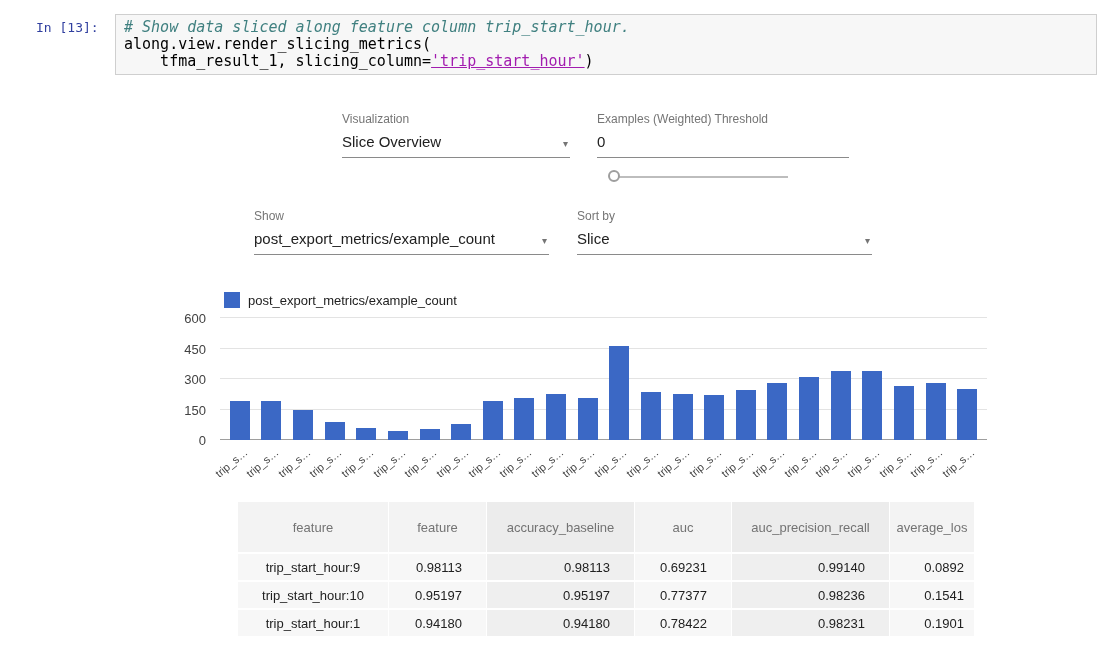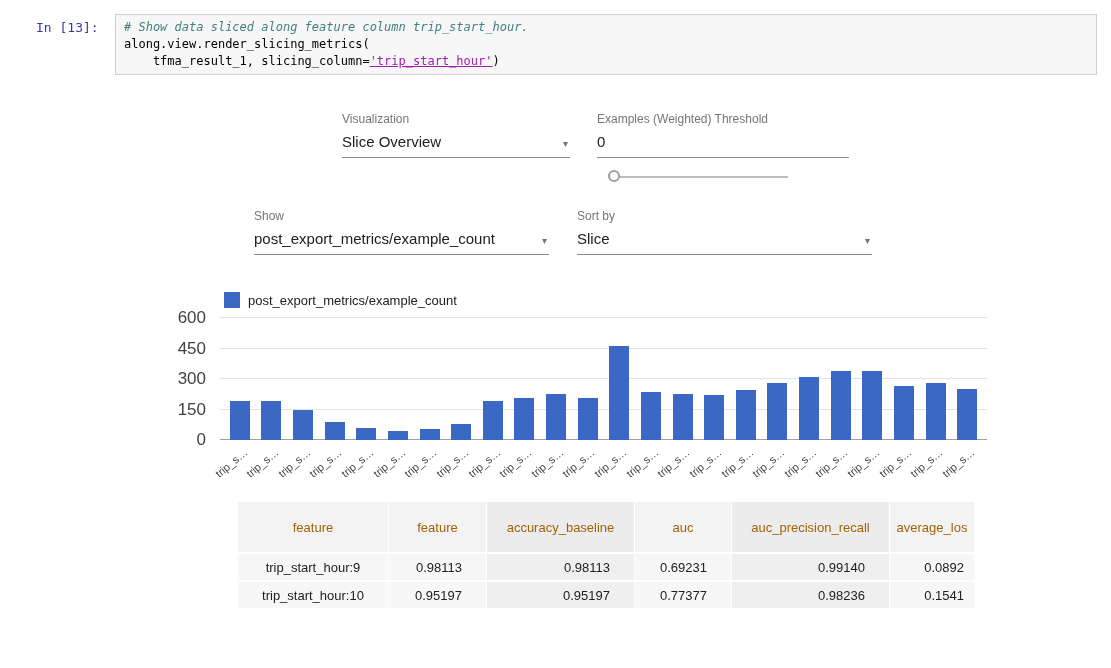--- a/index.html
+++ b/index.html
@@ -12,21 +12,21 @@
   
   .prompt {
     position:absolute; left:36px; top:20px;
     font-family:"DejaVu Sans Mono", monospace; font-size:13px; color:#303f9f;
   }
   .code-box {
     position:absolute; left:115px; top:14px; width:982px; height:61px;
     background:#f7f7f7; border:1px solid #cfcfcf; padding:4px 8px;
   }
   .code-line {
-    font-family:"DejaVu Sans Mono", monospace; font-size:12px; line-height:17px;
+    font-family:"DejaVu Sans Mono", monospace; font-size:15px; line-height:17px;
     color:#000; white-space:pre;
   }
   .tok-comment { color:#408080; font-style:italic; }
   .tok-string { color:#a21caf;text-decoration:underline; }
 
   
   .control { position:absolute; }
   .ctl-label { font-size:12px; color:#757575; }
   .ctl-value {
     position:relative; margin-top:5px; padding:2px 18px 7px 0;
@@ -45,21 +45,21 @@
     position:absolute; left:2px; top:2px; width:12px; height:12px;
     border:2px solid #9e9e9e; border-radius:50%; background:#fff;
   }
 
   
   .legend { position:absolute; left:224px; top:292px; display:flex; align-items:center; }
   .swatch { width:16px; height:16px; margin-right:8px; background:#3b68c5; }
   .legend-text { font-size:13px; color:#212121; }
 
   #chart-yaxis { position:absolute; left:168px; top:318px; width:46px; height:122px; }
-  .ytick { position:absolute; right:8px; transform:translateY(50%); font-size:17px; color:#424242; }
+  .ytick { position:absolute; right:8px; transform:translateY(50%); font-size:13px; color:#424242; }
 
   #chart-plot { position:absolute; left:220px; top:318px; width:767px; height:122px; }
   .gridline { position:absolute; left:0; right:0; height:1px; background:#e3e3e3; }
   .gridline.baseline { background:#9e9e9e; }
   .bars {
     position:absolute; left:0; right:0; top:0; bottom:0;
     display:flex; align-items:flex-end; justify-content:space-around; padding:0 4px;
   }
   .bar-slot { display:flex; align-items:flex-end; height:100%; }
   .bar { width:20px; background:#3b68c5; }
@@ -72,21 +72,21 @@
   .xlabel-slot span {
     position:absolute; right:45%; top:4px;
     transform:rotate(-40deg); transform-origin:100% 0;
     font-size:11px; color:#424242; white-space:nowrap;
   }
 
   
   .table-wrap { position:absolute; left:237px; top:500px; width:737px; height:168px; overflow:hidden; }
   table { border-collapse:separate; border-spacing:1px 2px; table-layout:fixed; width:737px; }
   th, td { font-size:13px; overflow:hidden; white-space:nowrap; }
-  th { height:50px; background:#f3f3f3; color:#a16207; font-weight:400; text-align:center; }
+  th { height:50px; background:#f3f3f3; color:#737373; font-weight:400; text-align:center; }
   th.shaded { background:#ececec; }
   td { height:26px; background:#f7f7f7; color:#212121; }
   td.shaded { background:#efefef; }
   td.col-feature { text-align:center; }
   td.col-num { text-align:right; padding-right:24px; }
   td.col-last { padding-right:10px; }
   th:nth-child(1) { width:150px; }
   th:nth-child(2) { width:97px; }
   th:nth-child(3) { width:147px; }
   th:nth-child(4) { width:96px; }
@@ -330,15 +330,23 @@
           <td class="col-num col-last">0.0892</td>
         </tr>
         <tr>
           <td class="col-feature">trip_start_hour:10</td>
           <td class="col-num">0.95197</td>
           <td class="col-num shaded">0.95197</td>
           <td class="col-num">0.77377</td>
           <td class="col-num shaded">0.98236</td>
           <td class="col-num col-last">0.1541</td>
         </tr>
+        <tr>
+          <td class="col-feature">trip_start_hour:1</td>
+          <td class="col-num">0.94180</td>
+          <td class="col-num shaded">0.94180</td>
+          <td class="col-num">0.78422</td>
+          <td class="col-num shaded">0.98231</td>
+          <td class="col-num col-last">0.1901</td>
+        </tr>
       </tbody>
   </table>
 </div>
 
 </body></html>

